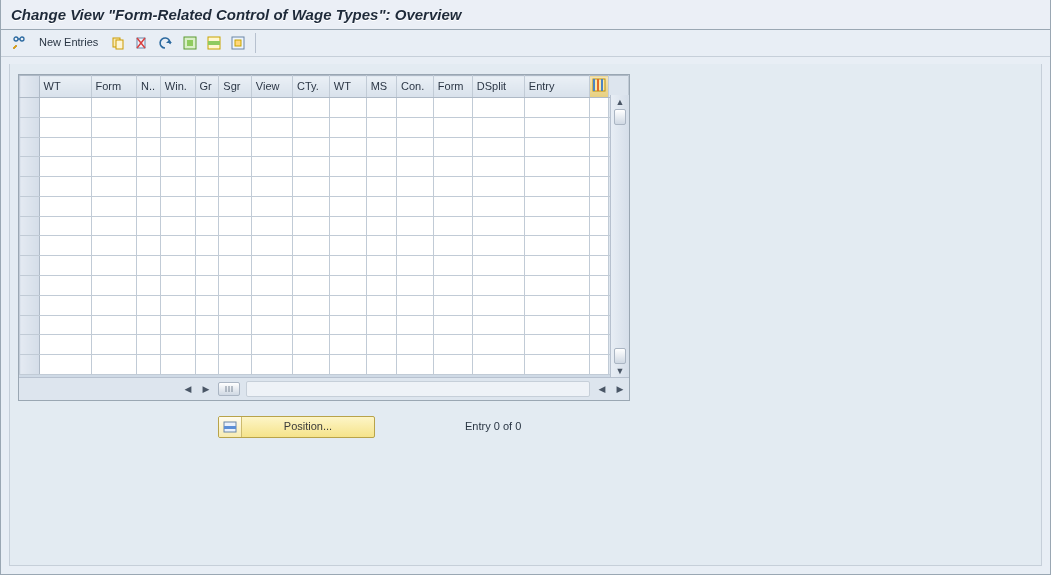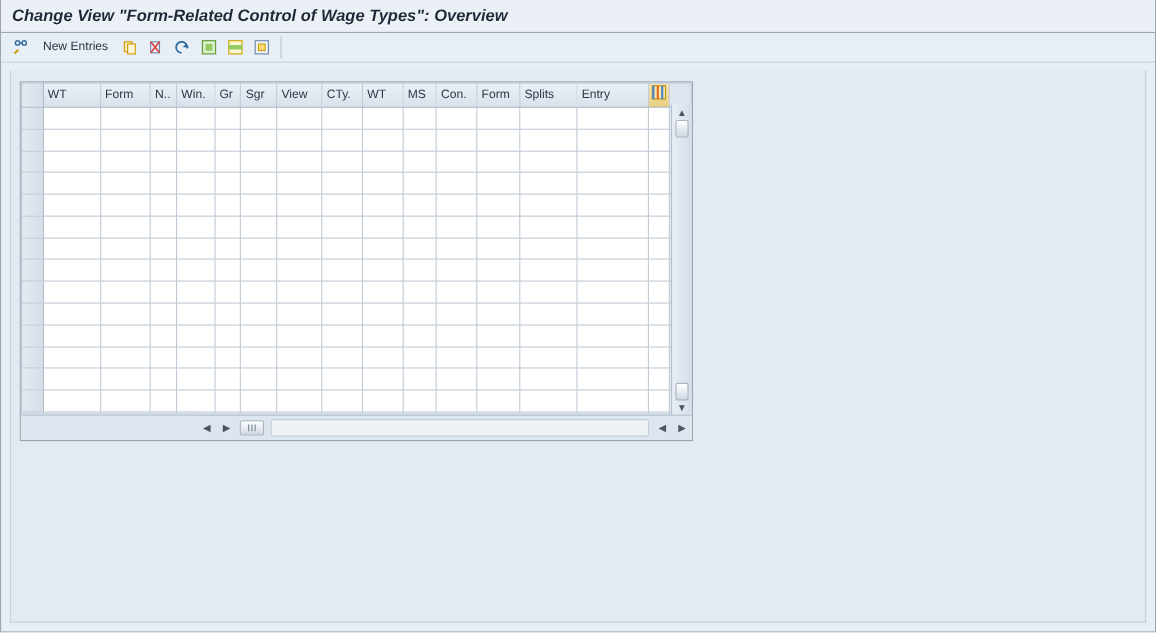--- a/index.html
+++ b/index.html
@@ -253,21 +253,21 @@
             <th>N..</th>
             <th>Win.</th>
             <th>Gr</th>
             <th>Sgr</th>
             <th>View</th>
             <th>CTy.</th>
             <th>WT</th>
             <th>MS</th>
             <th>Con.</th>
             <th>Form</th>
-            <th>Splits</th>
+            <th>DSplit</th>
             <th>Entry</th>
             <th class="cfg-col-head">
               <svg width="14" height="14">
                 <rect x="1" y="1" width="12" height="12" fill="#FCE9A8" stroke="#B8900A"></rect>
                 <rect x="1" y="1" width="2" height="12" fill="#4C84C4"></rect>
                 <rect x="5" y="1" width="2" height="12" fill="#E06A2B"></rect>
                 <rect x="9" y="1" width="2" height="12" fill="#4C84C4"></rect>
               </svg>
             </th>
             <th style="background:#DDE5EE;border-left:1px solid #b7c1cf;"></th>
@@ -562,15 +562,27 @@
            </svg>
         </div>
         <div class="hsb-track"></div>
         <div class="right-cluster">
           <div class="hsb-btn">◀</div>
           <div class="hsb-btn">▶</div>
         </div>
       </div>
     </div>
 
+    <div class="footer-row">
+      <div class="pos-btn">
+        <span class="icn-slot">
+          <svg width="14" height="14">
+            <rect x="1" y="2" width="12" height="10" fill="#EAF1FB" stroke="#6a86a6"></rect>
+            <rect x="1" y="6" width="12" height="3" fill="#5C8FD6"></rect>
+          </svg>
+        </span>
+        <span class="lbl">Position...</span>
+      </div>
+      <span>Entry 0 of 0</span>
+    </div>
 
   </div>
 </div>
 
 </body></html>

